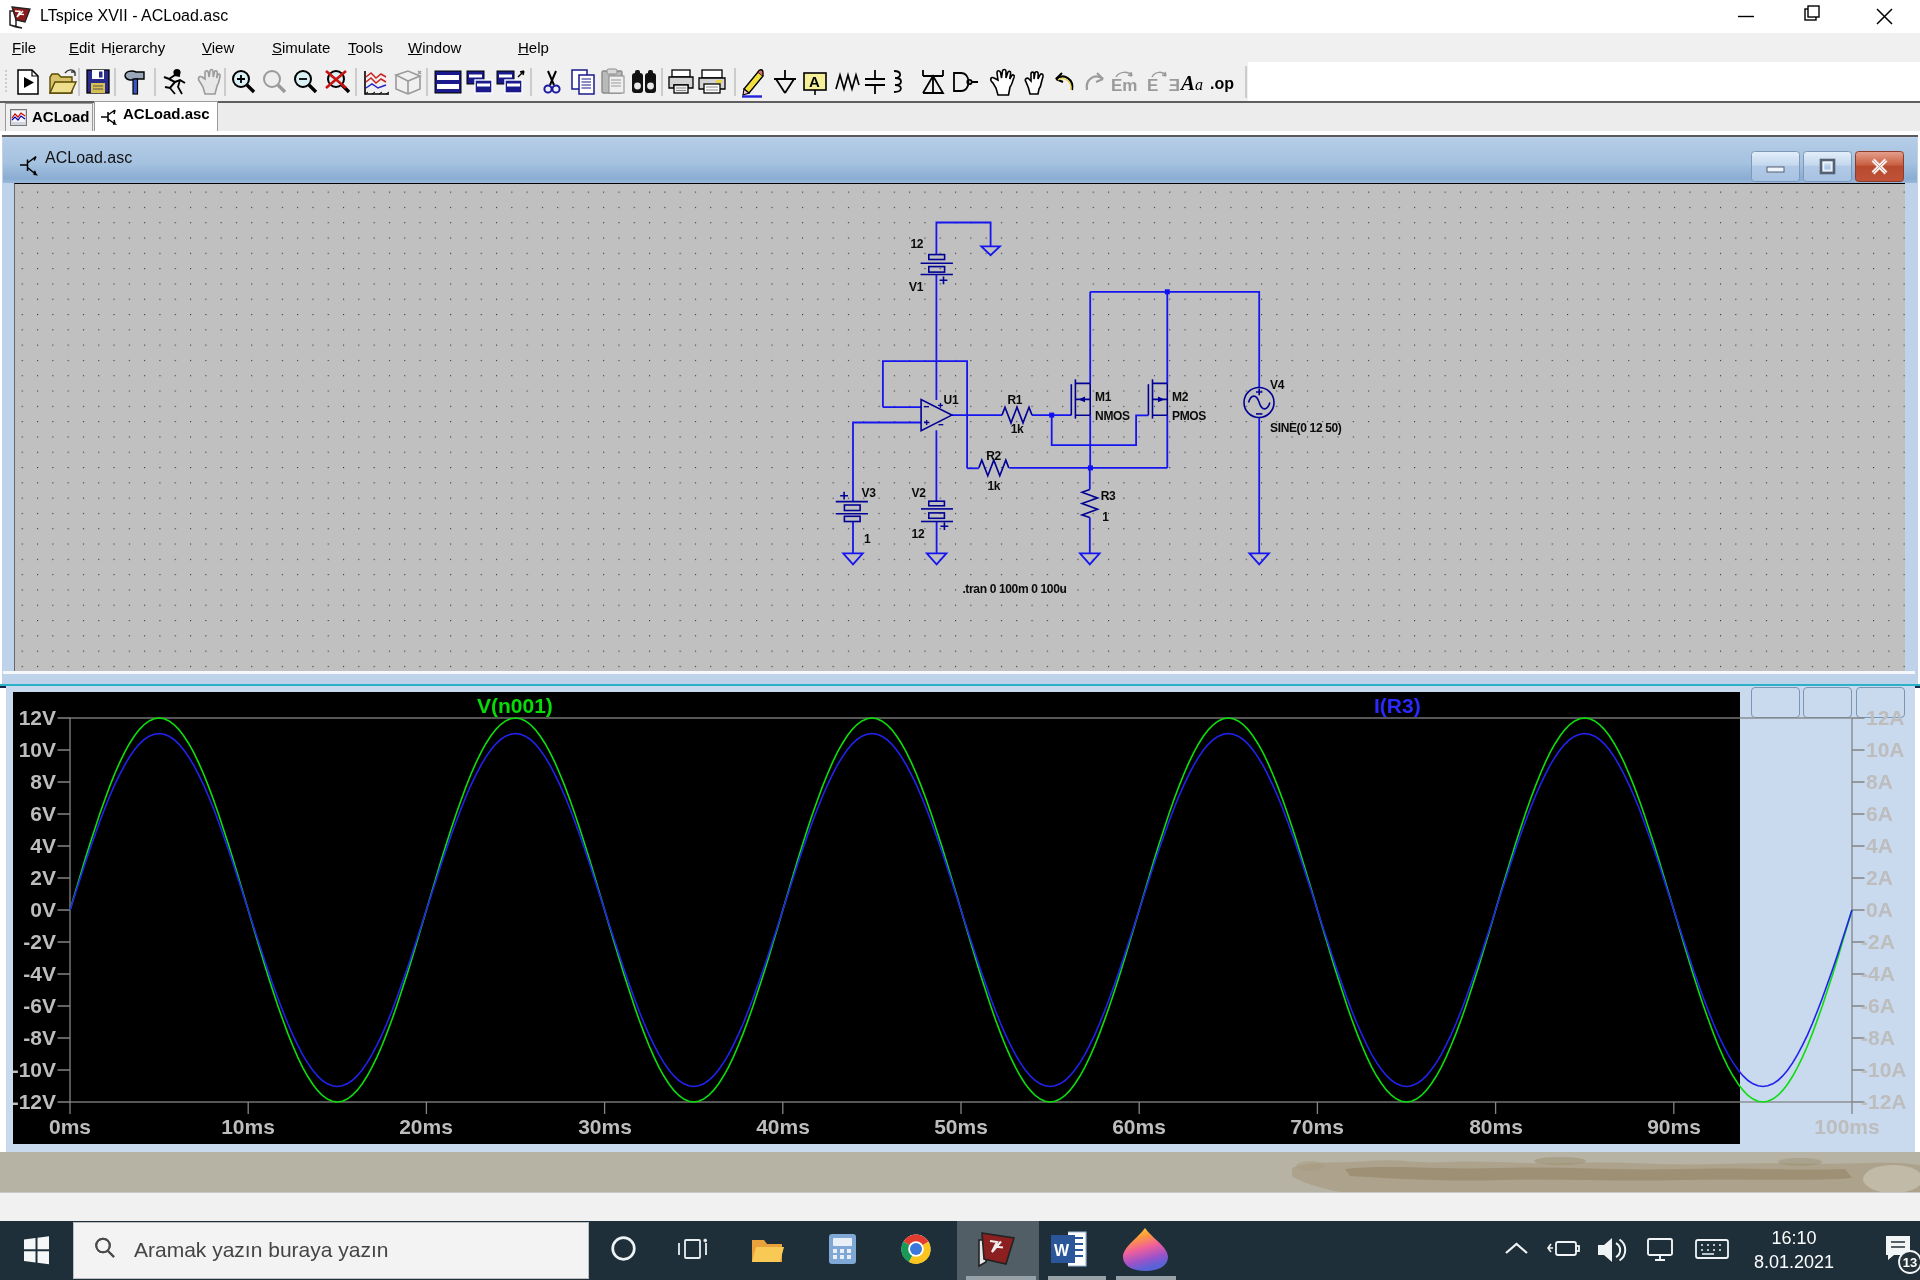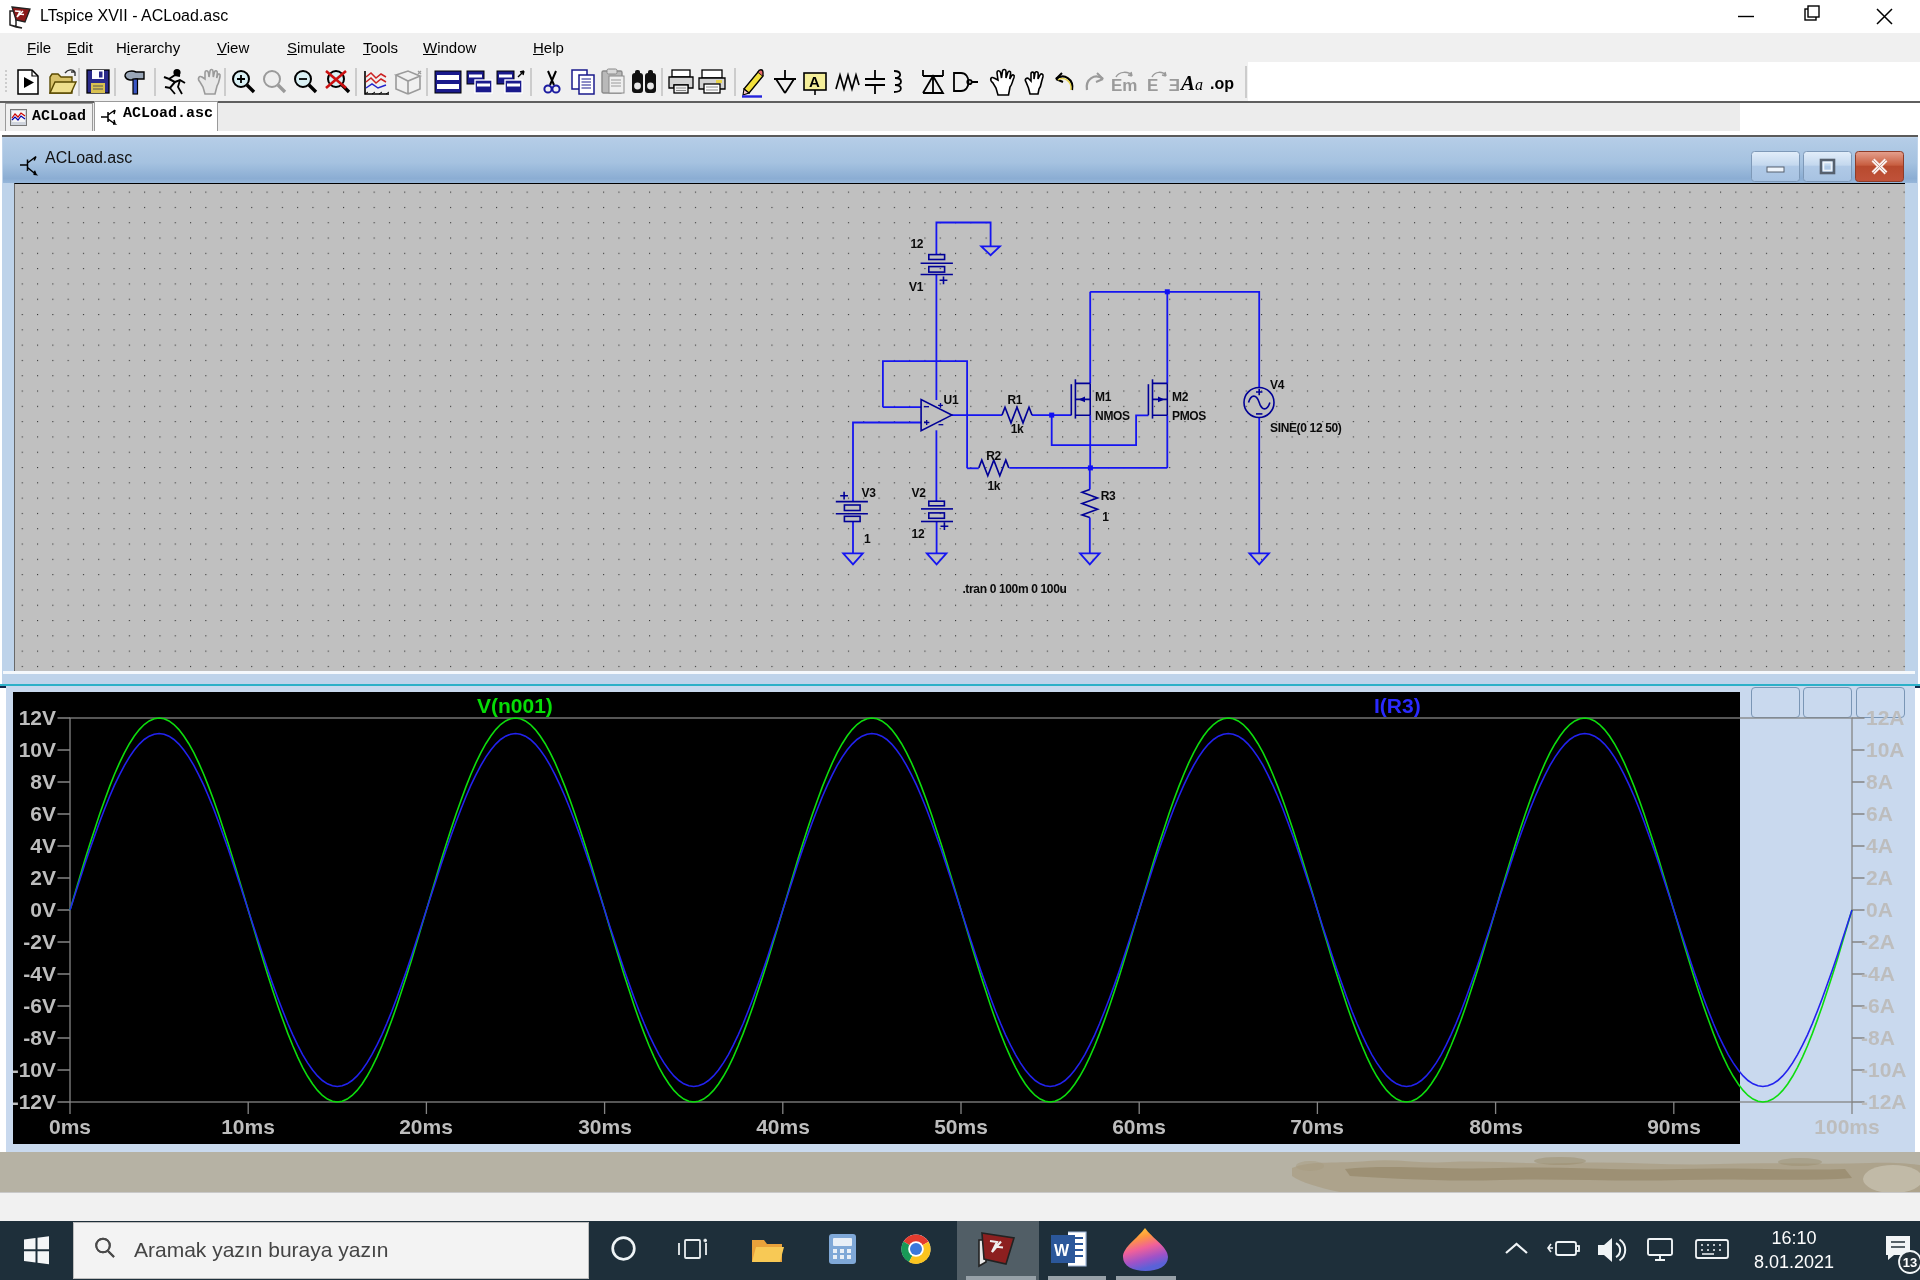--- a/index.html
+++ b/index.html
@@ -1,24 +1,24 @@
 <!DOCTYPE html>
 <html><head>
 <meta charset="utf-8">
 <style>
   html,body{margin:0;padding:0;width:1920px;height:1280px;overflow:hidden;
     font-family:"Liberation Sans",sans-serif;background:#fff;}
   .abs{position:absolute;}
   #titlebar{left:0;top:0;width:1920px;height:33px;background:#fff;text-align:right;}
   #titletext{left:40px;top:7px;font-size:16px;color:#000;}
   #menubar{left:0;top:33px;width:1920px;height:29px;background:#f0f0f0;}
-  .mi{position:absolute;top:6px;font-size:15px;color:#000;margin-left:15px;}
+  .mi{position:absolute;top:6px;font-size:15px;color:#000;}
   #toolbar{left:0;top:62px;width:1248px;height:39px;background:#f0f0f0;}
   #tabline{left:0;top:101px;width:1920px;height:2px;background:#5f5f5f;}
-  #tabrow{left:0;top:103px;width:1740px;height:28px;background:#ececec;font-family:Liberation Mono, monospace;}
+  #tabrow{left:0;top:103px;width:1920px;height:28px;background:#ececec;}
   .tab{position:absolute;box-sizing:border-box;font-size:15px;font-weight:700;color:#000;}
   #mdiframe{left:2px;top:135px;width:1916px;height:551px;background:#bed3ea;border-top:2px solid #5a5a5a;}
   #childtitle{left:3px;top:138px;width:1914px;height:45px;
      background:linear-gradient(#b5cde7,#a5c2e0 55%,#8badd3 90%,#97b7da);}
   #childtext{left:42px;top:11px;font-size:16px;color:#111;}
   #canvas{left:14px;top:183px;width:1890px;height:488px;background:#c0c0c0;
      border-top:1px solid #000000;border-left:1px solid #686868;}
   .wbtn{position:absolute;width:49px;height:31px;border-radius:4px;
      border:1px solid #7a96b5;box-sizing:border-box;}
   #wavewin{left:6px;top:686px;width:1909px;height:466px;background:#c9d9ee;}
@@ -40,21 +40,21 @@
   <div class="abs" id="titletext">LTspice XVII - ACLoad.asc</div>
   <svg class="abs" style="left:1730px;top:0" width="190" height="33" viewBox="0 0 190 33">
     <path d="M8 16.5 H24" stroke="#000" stroke-width="1.4"></path>
     <rect x="75" y="9" width="11" height="11" fill="none" stroke="#000" stroke-width="1.4"></rect>
     <rect x="78" y="6" width="11" height="11" fill="#fff" stroke="#000" stroke-width="1.4"></rect>
     <path d="M147 9 L162 24 M162 9 L147 24" stroke="#000" stroke-width="1.5"></path>
   </svg>
 </div>
 <div class="abs" id="menubar">
   <div class="mi" style="left:12px"><u>F</u>ile</div>
-  <div class="mi" style="left:52px"><u>E</u>dit</div>
+  <div class="mi" style="left:69px"><u>E</u>dit</div>
   <div class="mi" style="left:101px">H<u>i</u>erarchy</div>
   <div class="mi" style="left:202px"><u>V</u>iew</div>
   <div class="mi" style="left:272px"><u>S</u>imulate</div>
   <div class="mi" style="left:348px"><u>T</u>ools</div>
   <div class="mi" style="left:408px"><u>W</u>indow</div>
   <div class="mi" style="left:518px"><u>H</u>elp</div>
 </div>
 <div class="abs" id="toolbar">
     <svg class="abs" style="left:0;top:0" width="1248" height="39" viewBox="0 0 1248 39">
 <g stroke="#b5b5b5" stroke-width="1.2">

